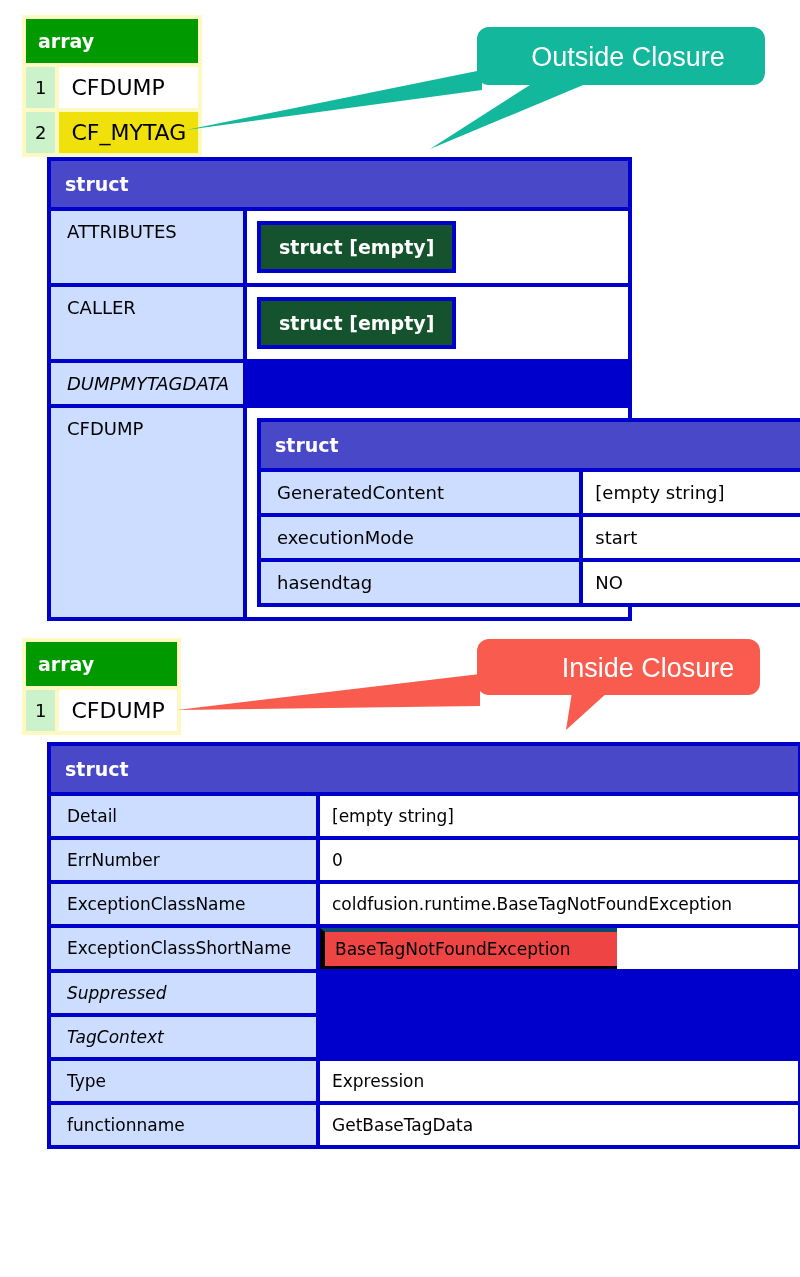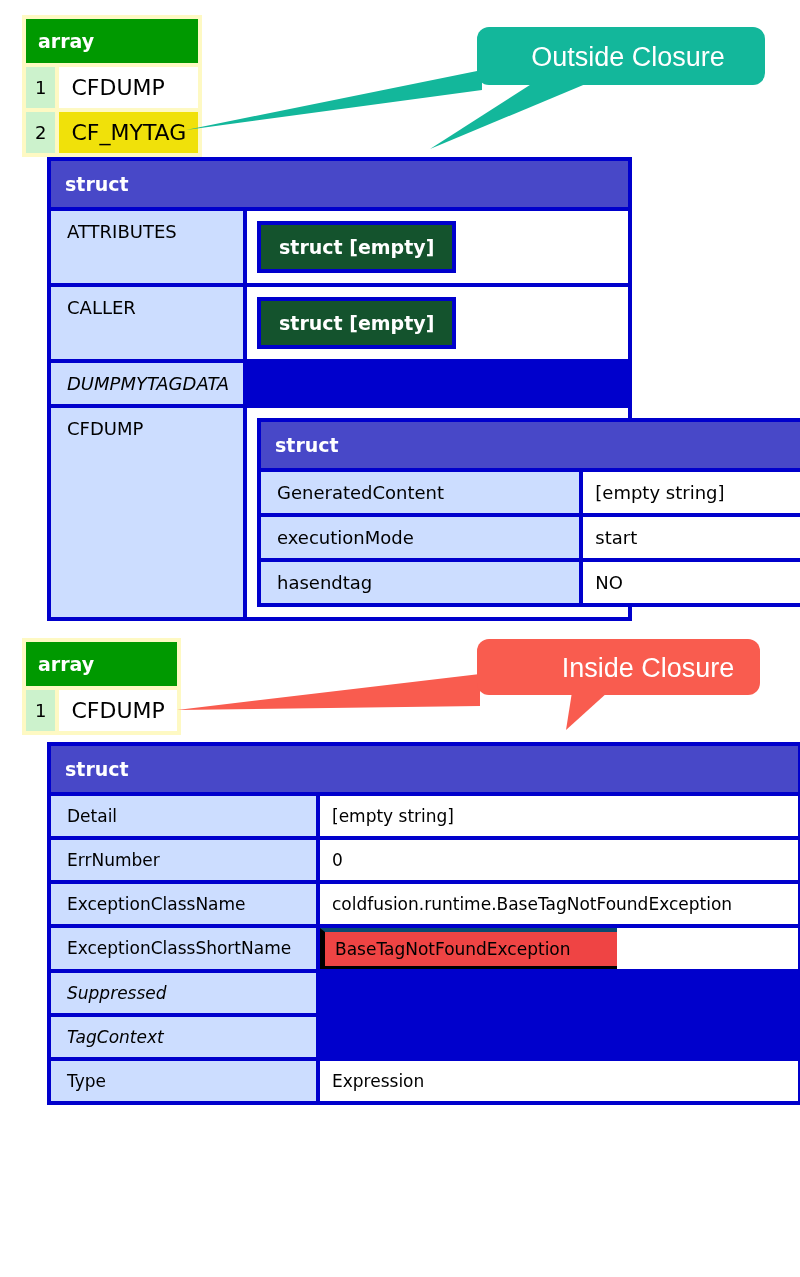--- a/index.html
+++ b/index.html
@@ -247,20 +247,24 @@
         <td class="sval emptyblue"></td>
       </tr>
       <tr>
         <td class="key it">TagContext</td>
         <td class="sval emptyblue"></td>
       </tr>
       <tr>
         <td class="key">Type</td>
         <td class="sval">Expression</td>
       </tr>
+      <tr>
+        <td class="key">functionname</td>
+        <td class="sval">GetBaseTagData</td>
+      </tr>
     </tbody>
       </table>
   </div>
 
   <svg class="overlay" viewBox="0 0 800 1277" xmlns="http://www.w3.org/2000/svg">
 
     <polygon points="482,70 482,90 186,130" fill="#13b79b"></polygon>
     <polygon points="533,83 588,83 430,149" fill="#13b79b"></polygon>
     <rect x="477" y="27" width="288" height="58" rx="12" fill="#13b79b"></rect>
     <text x="628" y="66" text-anchor="middle">Outside Closure</text>

